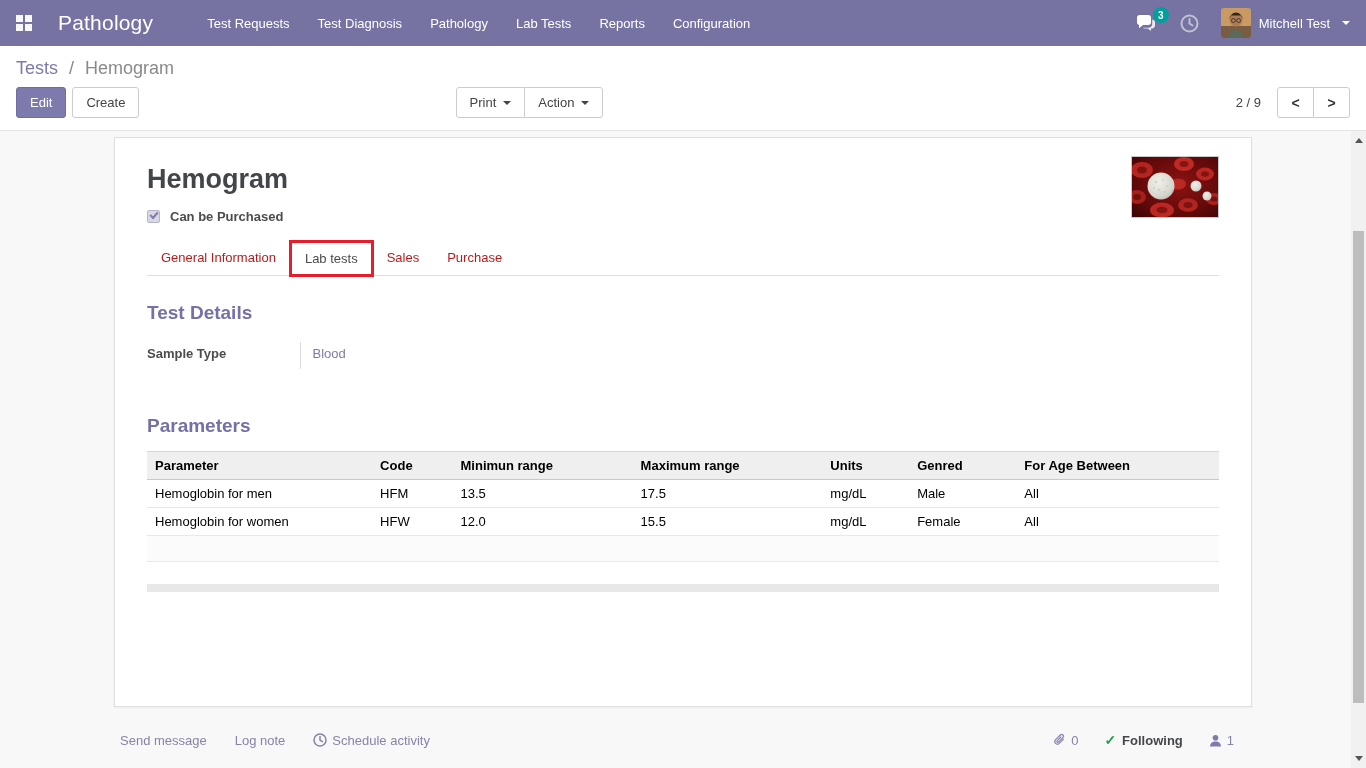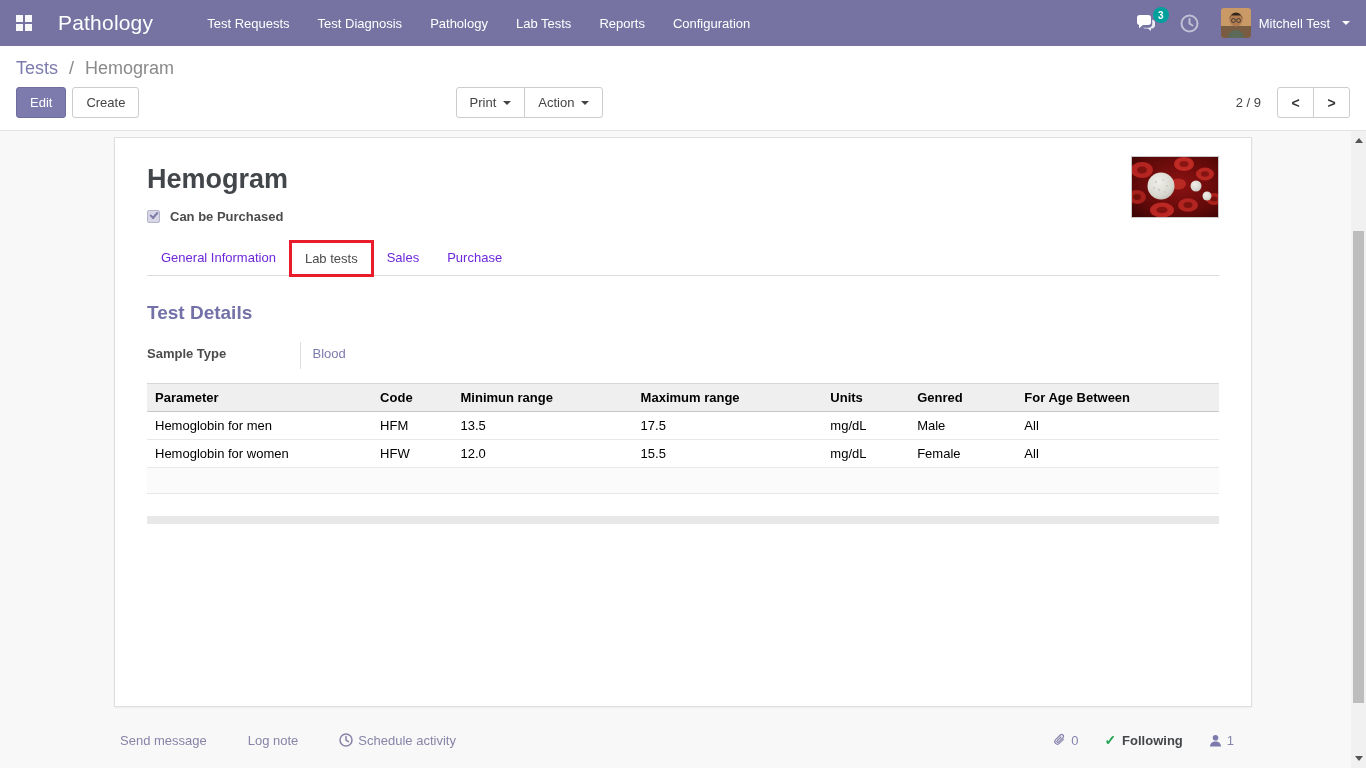--- a/index.html
+++ b/index.html
@@ -46,42 +46,42 @@
   .sheet { width:1138px; height:570px; margin:6px auto 0; background:#fff; border:1px solid #dfdfdf; box-shadow:0 1px 2px rgba(0,0,0,.05); padding:26px 32px; position:relative; }
   .sheet-title { font-size:27px; font-weight:700; color:#42464a; margin-bottom:14px; }
   .cb-row { display:flex; align-items:center; margin:8px 0; }
   .cb-box { width:13px; height:13px; background:#d8d7e6; border:1px solid #b6b4cc; border-radius:2px; margin-right:10px; position:relative; }
   .cb-box::after { content:""; position:absolute; left:2px; top:1px; width:6px; height:3px; border-left:2px solid #7f7da8; border-bottom:2px solid #7f7da8; transform:rotate(-48deg); }
   .cb-label { font-size:13px; font-weight:700; color:#4c4c4c; }
   .form-image { position:absolute; top:18px; right:32px; width:88px; height:62px; border:1px solid #c9c9c9; background:#5a0a0a; }
 
   
   .tabs { display:flex; margin-top:16px; border-bottom:1px solid #ddd; }
-  .tab { font-size:13px; padding:9px 14px; color:#6d28d9; cursor:pointer; position:relative; top:1px; }
+  .tab { font-size:13px; padding:9px 14px; color:#b91c1c; cursor:pointer; position:relative; top:1px; }
   .tab.active { color:#4c4c4c; background:#fff; border:1px solid #ddd; border-bottom:1px solid #fff; border-radius:2px 2px 0 0; }
   .red-box { position:absolute; left:-2px; top:-2px; right:-2px; bottom:-2px; border:3px solid #e81c2a; pointer-events:none; }
   .tab-content { padding-top:26px; }
 
   .section-heading { font-size:19px; font-weight:700; color:#7371a8; }
   .group-area { display:flex; margin-top:18px; }
   .fgroup { display:table; border-collapse:collapse; width:50%; }
   .frow { display:table-row; }
   .flabel { display:table-cell; width:150px; font-size:13px; font-weight:700; color:#4c4c4c; padding:4px 10px 8px 0; vertical-align:top; }
   .fvalue { display:table-cell; font-size:13px; color:#4c4c4c; padding:4px 0 8px 12px; border-left:1px solid #ddd; vertical-align:top; }
   .fvalue.link { color:#7c7bad; cursor:pointer; }
 
   .params-heading { margin-top:46px; }
   table.o-list { width:100%; border-collapse:collapse; margin-top:14px; font-size:13px; color:#000000; }
   table.o-list th { background:#efefef; text-align:left; font-weight:700; padding:6px 8px; border-top:1px solid #d7d7d7; border-bottom:1px solid #c8c8c8; }
   table.o-list td { padding:6px 8px; border-bottom:1px solid #e8e8e8; background:#fff; }
   table.o-list tr.empty-row td { background:#fbfbfb; height:26px; }
   .h-strip { height:8px; background:#e8e8e8; margin-top:22px; }
 
   
-  .chatter { height:56px; background:#f8f8f8; display:flex; align-items:center; padding:0 132px 0 120px;gap:13px; }
+  .chatter { height:56px; background:#f8f8f8; display:flex; align-items:center; padding:0 132px 0 120px; }
   .chat-link { font-size:13px; color:#8784a7; cursor:pointer; display:inline-flex; align-items:center; gap:5px; margin-right:28px; }
   .chat-right { margin-left:auto; display:flex; align-items:center; gap:26px; }
   .count-item { display:inline-flex; align-items:center; gap:5px; font-size:13px; color:#8784ad; cursor:pointer; }
   .following { display:inline-flex; align-items:center; gap:6px; font-size:13px; font-weight:700; color:#44474a; cursor:pointer; }
   .check-glyph { color:#21a350; font-weight:700; font-size:14px; }
 
   
   .scrollbar { position:fixed; top:131px; right:0; width:15px; bottom:0; background:#f1f1f1; z-index:30; }
   .sb-arrow { position:absolute; left:0; width:15px; height:15px; display:flex; align-items:center; justify-content:center; cursor:pointer; }
   .sb-arrow.up { top:2px; }
@@ -241,20 +241,21 @@
 
       <div class="group-area">
         <div class="fgroup">
           <div class="frow">
             <div class="flabel" style="width:153px;">Sample Type</div>
             <div class="fvalue link">Blood</div>
           </div>
         </div>
       </div>
 
+      <div class="section-heading params-heading">Parameters</div>
 
       <table class="o-list">
         <thead>
           <tr>
             <th style="width:21%">Parameter</th>
             <th style="width:7.5%">Code</th>
             <th style="width:16.8%">Minimun range</th>
             <th style="width:17.7%">Maximum range</th>
             <th style="width:8.1%">Units</th>
             <th style="width:10%">Genred</th>

